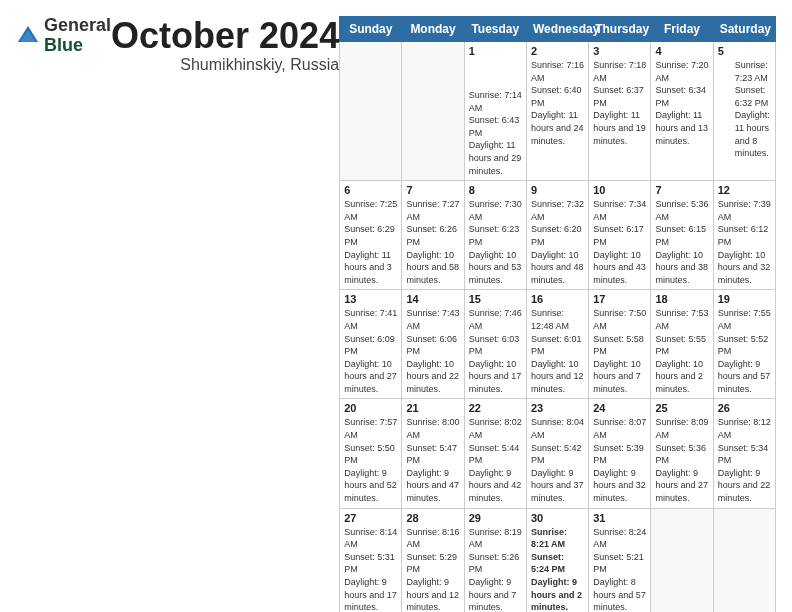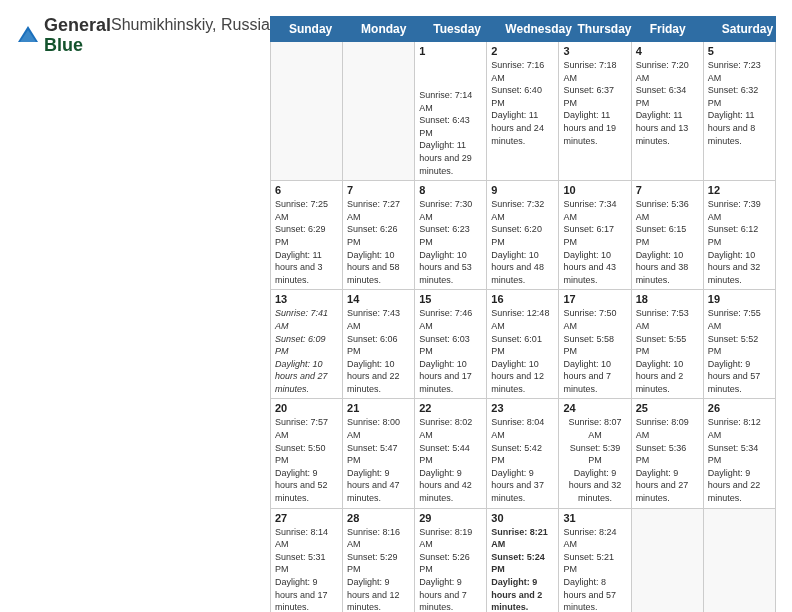--- a/index.html
+++ b/index.html
@@ -66,21 +66,21 @@
       border-collapse: collapse;
       width: 100%;
       table-layout: fixed;
     }
     .calendar th {
       background: #2e6da4;
       color: #fff;
       font-size: 12px;
       font-weight: bold;
       text-align: center;
-      padding: 5px 18px;
+      padding: 5px 6px;
       border: 1px solid #2e6da4;
     }
     .calendar td {
       border: 1px solid #ccc;
       vertical-align: top;
       padding: 3px 4px;
       font-size: 9.5px;
       color: #333;
       width: calc(100% / 7);
       background: #fff;
@@ -113,20 +113,21 @@
       <svg class="logo-icon" viewBox="0 0 24 24">
         <polygon points="12,2 22,18 2,18" fill="#1a6fbc"></polygon>
         <polygon points="12,6 20,18 4,18" fill="#5a9fd4" opacity="0.5"></polygon>
       </svg>
       <div class="logo-text">
         <span class="logo-general">General</span>
         <span class="logo-blue">Blue</span>
       </div>
     </div>
     <div class="title-block">
+      <div class="main-title">October 2024</div>
       <div class="sub-title">Shumikhinskiy, Russia</div>
     </div>
   </div>
 
   <table class="calendar">
     <thead>
       <tr>
       <th>Sunday</th>
           <th>Monday</th>
           <th>Tuesday</th>
@@ -159,21 +160,21 @@
 Daylight: 11 hours and 19 minutes.</div>
           </td>
           <td>
             <span class="day-num">4</span>
             <div class="day-info" style="white-space: pre-line;">Sunrise: 7:20 AM
 Sunset: 6:34 PM
 Daylight: 11 hours and 13 minutes.</div>
           </td>
           <td>
             <span class="day-num">5</span>
-            <div class="day-info" style="white-space: pre-line;">Sunrise: 7:23 AM
+            <div class="day-info" style="white-space: pre-line; margin-left: 17px;">Sunrise: 7:23 AM
 Sunset: 6:32 PM
 Daylight: 11 hours and 8 minutes.</div>
           </td>
         </tr>
         <tr>
           <td>
             <span class="day-num">6</span>
             <div class="day-info" style="white-space: pre-line;">Sunrise: 7:25 AM
 Sunset: 6:29 PM
 Daylight: 11 hours and 3 minutes.</div>
@@ -211,21 +212,21 @@
           <td>
             <span class="day-num">12</span>
             <div class="day-info" style="white-space: pre-line;">Sunrise: 7:39 AM
 Sunset: 6:12 PM
 Daylight: 10 hours and 32 minutes.</div>
           </td>
         </tr>
         <tr>
           <td>
             <span class="day-num">13</span>
-            <div class="day-info" style="white-space: pre-line; font-style: italic;">Sunrise: 7:41 AM
+            <div class="day-info" style="white-space: pre-line;">Sunrise: 7:41 AM
 Sunset: 6:09 PM
 Daylight: 10 hours and 27 minutes.</div>
           </td>
           <td>
             <span class="day-num">14</span>
             <div class="day-info" style="white-space: pre-line;">Sunrise: 7:43 AM
 Sunset: 6:06 PM
 Daylight: 10 hours and 22 minutes.</div>
           </td>
           <td>
@@ -279,21 +280,21 @@
 Daylight: 9 hours and 42 minutes.</div>
           </td>
           <td>
             <span class="day-num">23</span>
             <div class="day-info" style="white-space: pre-line;">Sunrise: 8:04 AM
 Sunset: 5:42 PM
 Daylight: 9 hours and 37 minutes.</div>
           </td>
           <td>
             <span class="day-num">24</span>
-            <div class="day-info" style="white-space: pre-line; text-align: center;">Sunrise: 8:07 AM
+            <div class="day-info" style="white-space: pre-line;">Sunrise: 8:07 AM
 Sunset: 5:39 PM
 Daylight: 9 hours and 32 minutes.</div>
           </td>
           <td>
             <span class="day-num">25</span>
             <div class="day-info" style="white-space: pre-line;">Sunrise: 8:09 AM
 Sunset: 5:36 PM
 Daylight: 9 hours and 27 minutes.</div>
           </td>
           <td>

